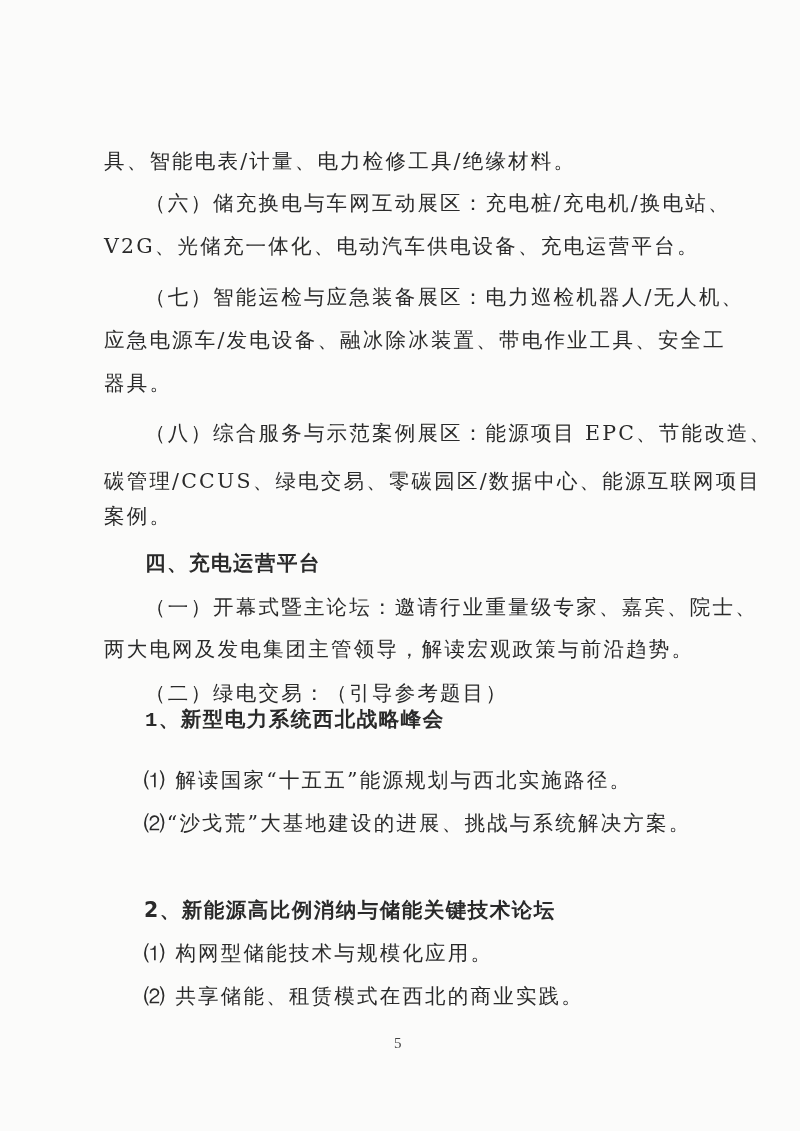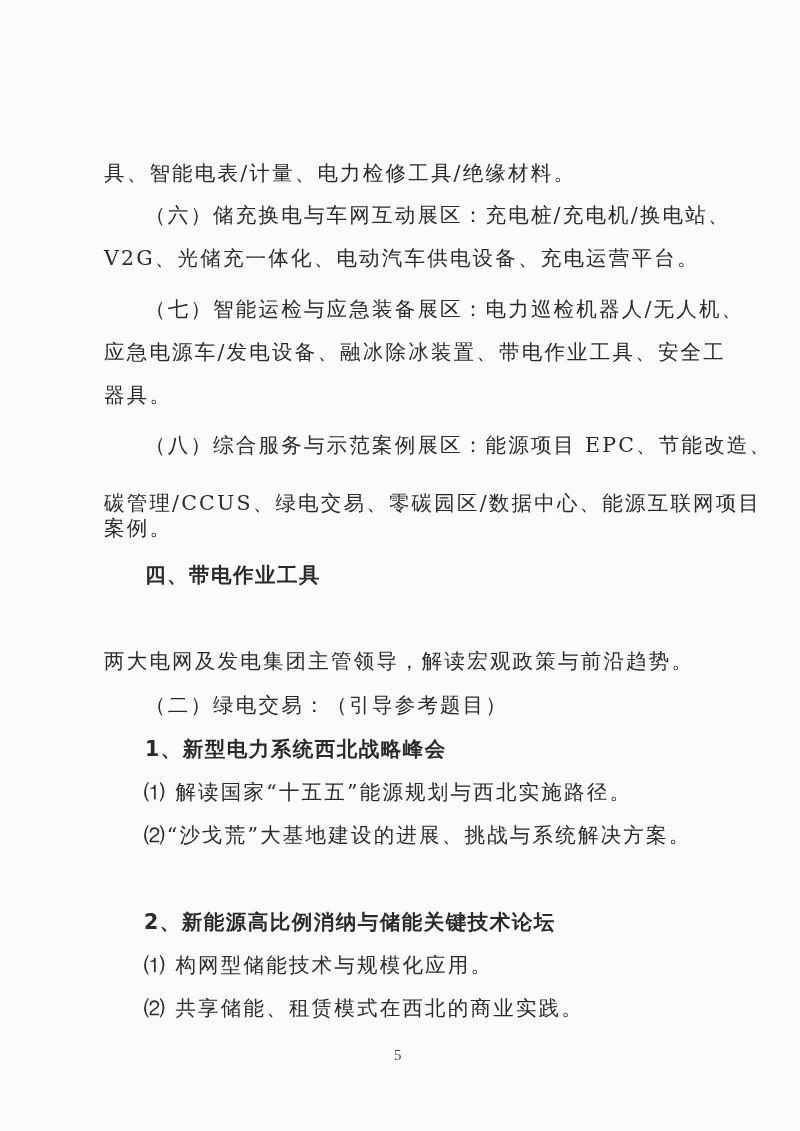--- a/index.html
+++ b/index.html
@@ -4,21 +4,21 @@
 <style>
   html, body { margin: 0; padding: 0; }
   body {
     width: 800px; height: 1131px;
     background: #fbfbfa;
     position: relative;
     overflow: hidden;
     font-family: "DejaVu Serif", "Liberation Serif", serif;
     color: #2a2a2a;
   }
-  .page { position: absolute; left: 0; top: 0; width: 800px; height: 956px; margin-top: 12px; }
+  .page { position: absolute; left: 0; top: 0; width: 800px; height: 956px; }
   .line {
     position: absolute;
     left: 104px;
     font-size: 20.5px;
     letter-spacing: 2.2px;
     white-space: nowrap;
     line-height: 26px;
   }
   .indent { left: 145px; text-align: center; }
   .bold { font-family: "DejaVu Sans", "Liberation Sans", sans-serif; font-weight: bold; letter-spacing: 1.5px; }
@@ -33,25 +33,26 @@
 <body>
 
 <div class="page">
   <div class="line" style="top:148px;">具、智能电表/计量、电力检修工具/绝缘材料。</div>
   <div class="line indent" style="top:190px;">（六）储充换电与车网互动展区：充电桩/充电机/换电站、</div>
   <div class="line" style="top:233px;">V2G、光储充一体化、电动汽车供电设备、充电运营平台。</div>
   <div class="line indent" style="top:284px;">（七）智能运检与应急装备展区：电力巡检机器人/无人机、</div>
   <div class="line" style="top:327px;">应急电源车/发电设备、融冰除冰装置、带电作业工具、安全工</div>
   <div class="line" style="top:370px;">器具。</div>
   <div class="line indent" style="top:420px;">（八）综合服务与示范案例展区：能源项目 EPC、节能改造、</div>
-  <div class="line" style="top:478px;">碳管理/CCUS、绿电交易、零碳园区/数据中心、能源互联网项目</div>
+  <div class="line" style="top:468px;">碳管理/CCUS、绿电交易、零碳园区/数据中心、能源互联网项目</div>
   <div class="line" style="top:505px;font-family:Liberation Mono, monospace;">案例。</div>
-  <div class="line indent bold" style="top:550px;">四、带电作业工具</div>
+  <div class="line indent bold" style="top:550px;">四、充电运营平台</div>
+  <div class="line indent" style="top:594px;">（一）开幕式暨主论坛：邀请行业重量级专家、嘉宾、院士、</div>
   <div class="line" style="top:636px;">两大电网及发电集团主管领导，解读宏观政策与前沿趋势。</div>
   <div class="line indent" style="top:680px;">（二）绿电交易：（引导参考题目）</div>
-  <div class="line indent bold" style="top:724px;">1、新型电力系统西北战略峰会</div>
+  <div class="line indent bold" style="top:708px;font-family:Liberation Mono, monospace;">1、新型电力系统西北战略峰会</div>
   <div class="line item" style="top:767px;">⑴ 解读国家“十五五”能源规划与西北实施路径。</div>
   <div class="line item" style="top:810px;text-align:right;">⑵“沙戈荒”大基地建设的进展、挑战与系统解决方案。</div>
   <div class="line item bold" style="top:897px;">2、新能源高比例消纳与储能关键技术论坛</div>
   <div class="line item" style="top:940px;">⑴ 构网型储能技术与规模化应用。</div>
   <div class="line item" style="top:983px;">⑵ 共享储能、租赁模式在西北的商业实践。</div>
   <div class="page-number">5</div>
 </div>
 
 </body></html>

